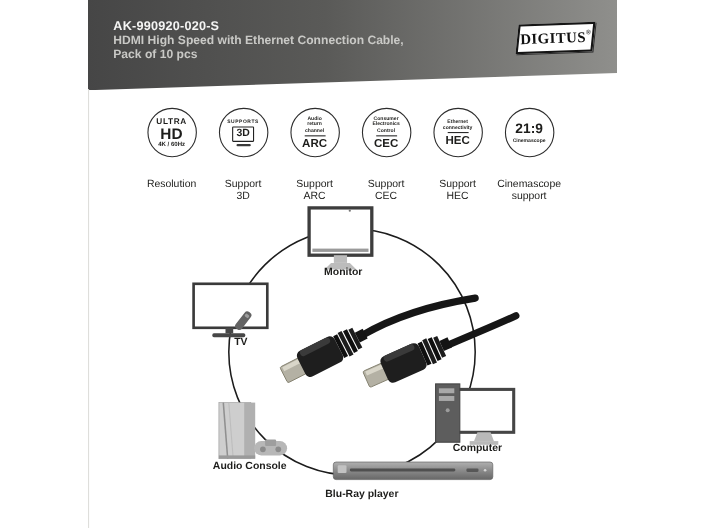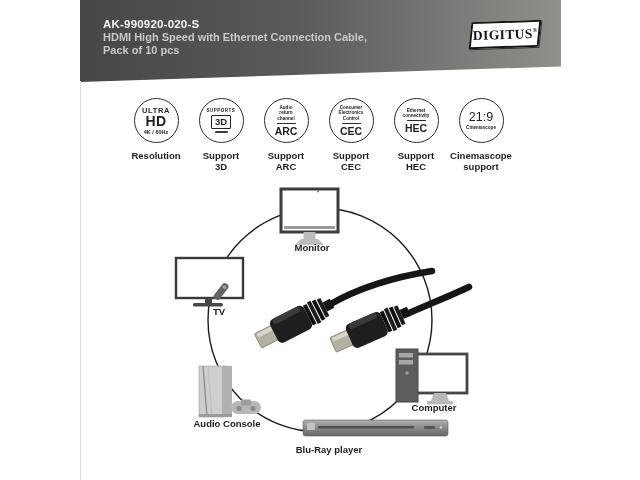--- a/index.html
+++ b/index.html
@@ -19,32 +19,32 @@
   .logo-text{font-family:"Liberation Serif",serif;font-weight:bold;font-size:13.5px;
              letter-spacing:.4px;color:#111;transform:skewX(8deg);}
   .logo-reg{font-size:6px;vertical-align:top;line-height:8px;}
   .page-edge{position:absolute;left:80px;top:81px;width:1px;height:399px;background:#dededb;}
 
   
   .badge{position:absolute;top:98px;width:70px;text-align:center;}
   .badge-circle{width:45px;height:45px;margin:0 auto;border:1.6px solid #2d2d2d;border-radius:50%;
                 background:#fff;display:flex;flex-direction:column;align-items:center;justify-content:center;
                 box-sizing:border-box;}
-  .badge-label{margin-top:8px;font-size:9.5px;font-weight:bold;line-height:10.5px;color:#1d1d1b;}
+  .badge-label{margin-top:20px;font-size:9.5px;font-weight:normal;line-height:10.5px;color:#1d1d1b;}
   .b-ultra{font-size:7.5px;font-weight:bold;letter-spacing:.6px;line-height:8px;}
   .b-hd{font-size:14px;font-weight:bold;line-height:13px;letter-spacing:.3px;}
   .b-4k{font-size:5.5px;font-weight:bold;margin-top:1px;}
   .b-supports{font-size:4.5px;font-weight:bold;letter-spacing:.5px;line-height:6px;}
   .b-3dbox{border:1.6px solid #222;border-radius:1px;padding:0 3px;margin-top:1px;
            font-size:9.5px;font-weight:bold;line-height:12px;}
   .b-3dunder{width:13px;height:2px;background:#3a3a3a;margin-top:2px;border-radius:1px;}
   .b-tiny{font-size:4.6px;font-weight:bold;line-height:5.4px;}
   .b-rule{width:19px;height:1px;background:#2a2a2a;margin:2px 0;}
   .b-acr{font-size:10.5px;font-weight:bold;line-height:10px;}
-  .b-ratio{font-size:12.5px;font-weight:normal;line-height:12px;}
+  .b-ratio{font-size:12.5px;font-weight:bold;line-height:12px;}
   .b-cine{font-size:4.6px;font-weight:bold;margin-top:1.5px;}
 
   
   .diagram-svg{position:absolute;left:0;top:0;}
   .dev-label{position:absolute;transform:translateX(-50%);font-size:9.5px;font-weight:bold;
              color:#1d1d1b;white-space:nowrap;}
 </style>
 </head>
 <body>
 

